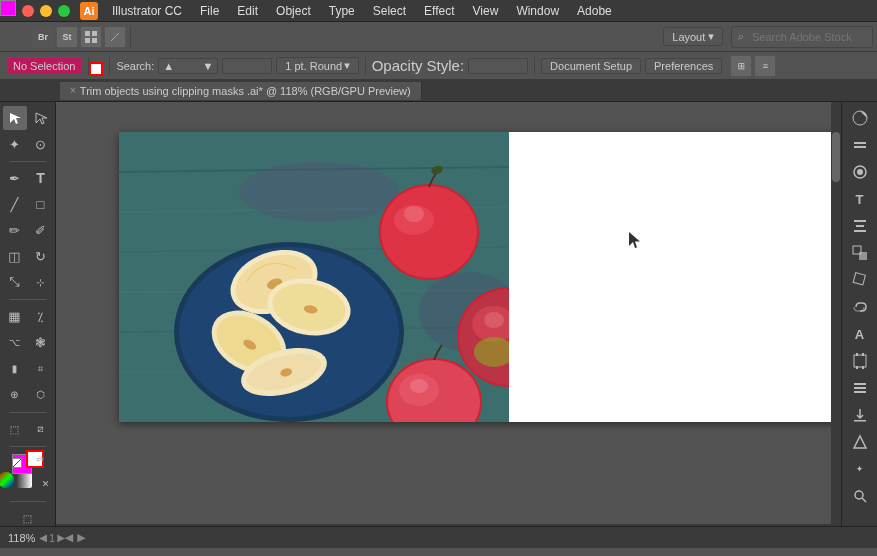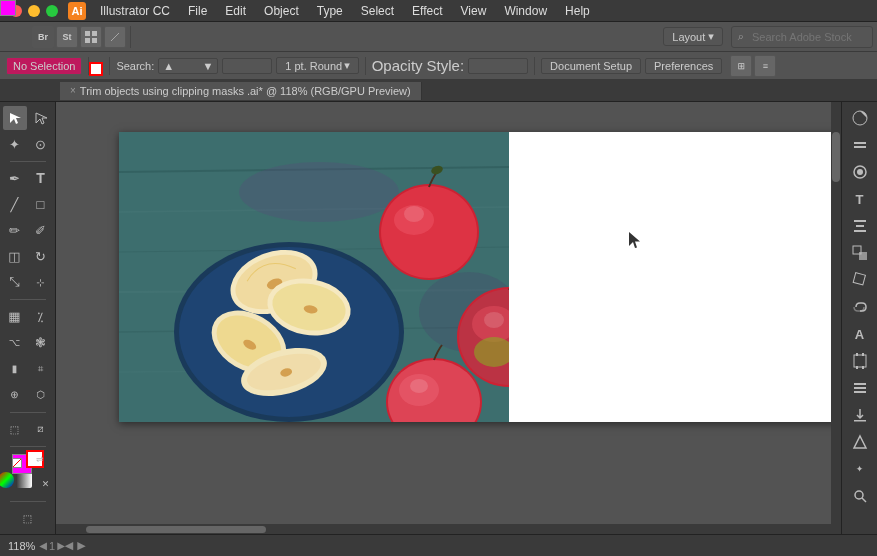--- a/index.html
+++ b/index.html
@@ -2,20 +2,21 @@
 <html><head>
   <meta charset="utf-8">
   <style>
     * { margin: 0; padding: 0; box-sizing: border-box; }
     body { width: 877px; height: 556px; overflow: hidden; font-family: -apple-system, 'Helvetica Neue', Arial, sans-serif; font-size: 11px; background: #535353; }
 
     
     #menu-bar {
       width: 100%; height: 22px; background: #3a3a3a; display: flex; align-items: center;
       border-bottom: 1px solid #222;
+      padding-left: 12px;
     }
     .traffic-lights { display: flex; align-items: center; gap: 6px; padding: 0 10px; }
     .tl { width: 12px; height: 12px; border-radius: 50%; cursor: pointer; }
     .tl.close { background: #ff5f56; }
     .tl.min { background: #ffbd2e; }
     .tl.max { background: #27c93f; }
     .app-icon { width: 18px; height: 18px; background: #f5821f; border-radius: 3px; display: flex; align-items: center; justify-content: center; color: white; font-weight: bold; font-size: 11px; margin-right: 6px; }
     .menu-items { display: flex; gap: 2px; }
     .menu-item { padding: 2px 8px; color: #ddd; cursor: pointer; border-radius: 3px; font-size: 12px; }
 
@@ -82,21 +83,21 @@
 
     
     #right-panel {
       width: 36px; background: #3a3a3a; display: flex; flex-direction: column; align-items: center;
       padding: 4px 0; gap: 3px; border-left: 1px solid #222; flex-shrink: 0;
     }
     .rp-btn { width: 24px; height: 24px; display: flex; align-items: center; justify-content: center; cursor: pointer; color: #bbb; border-radius: 2px; font-size: 12px; }
 
     
     #status-bar {
-      position: absolute; bottom: 0; width: 100%; height: 22px; background: #3a3a3a;
+      position: absolute; bottom: 8px; width: 100%; height: 22px; background: #3a3a3a;
       display: flex; align-items: center; padding: 0 8px; border-top: 1px solid #222;
     }
     .zoom-control { display: flex; align-items: center; gap: 4px; color: #ccc; font-size: 11px; }
     .zoom-nav { display: flex; gap: 2px; }
     .zoom-nav-btn { color: #888; cursor: pointer; font-size: 10px; }
     .status-center { flex: 1; display: flex; justify-content: center; color: #888; font-size: 11px; }
     .nav-arrows { display: flex; gap: 4px; }
     .nav-arr { color: #888; cursor: pointer; }
   </style>
 </head>
@@ -112,21 +113,21 @@
   <div class="menu-items">
     <span class="menu-item">Illustrator CC</span>
     <span class="menu-item">File</span>
     <span class="menu-item">Edit</span>
     <span class="menu-item">Object</span>
     <span class="menu-item">Type</span>
     <span class="menu-item">Select</span>
     <span class="menu-item">Effect</span>
     <span class="menu-item">View</span>
     <span class="menu-item">Window</span>
-    <span class="menu-item">Help</span>
+    <span class="menu-item">Adobe</span>
   </div>
 </div>
 
 <div id="toolbar">
   <div class="toolbar-icon-group">
     <div class="toolbar-btn" style="font-size:9px;font-weight:bold;background:#555;margin-left:24px;">Br</div>
     <div class="toolbar-btn" style="font-size:9px;font-weight:bold;">St</div>
     <div class="toolbar-btn">
       <svg width="12" height="12" viewBox="0 0 12 12">
           <rect x="0" y="0" width="5" height="5" fill="#bbb"></rect>

